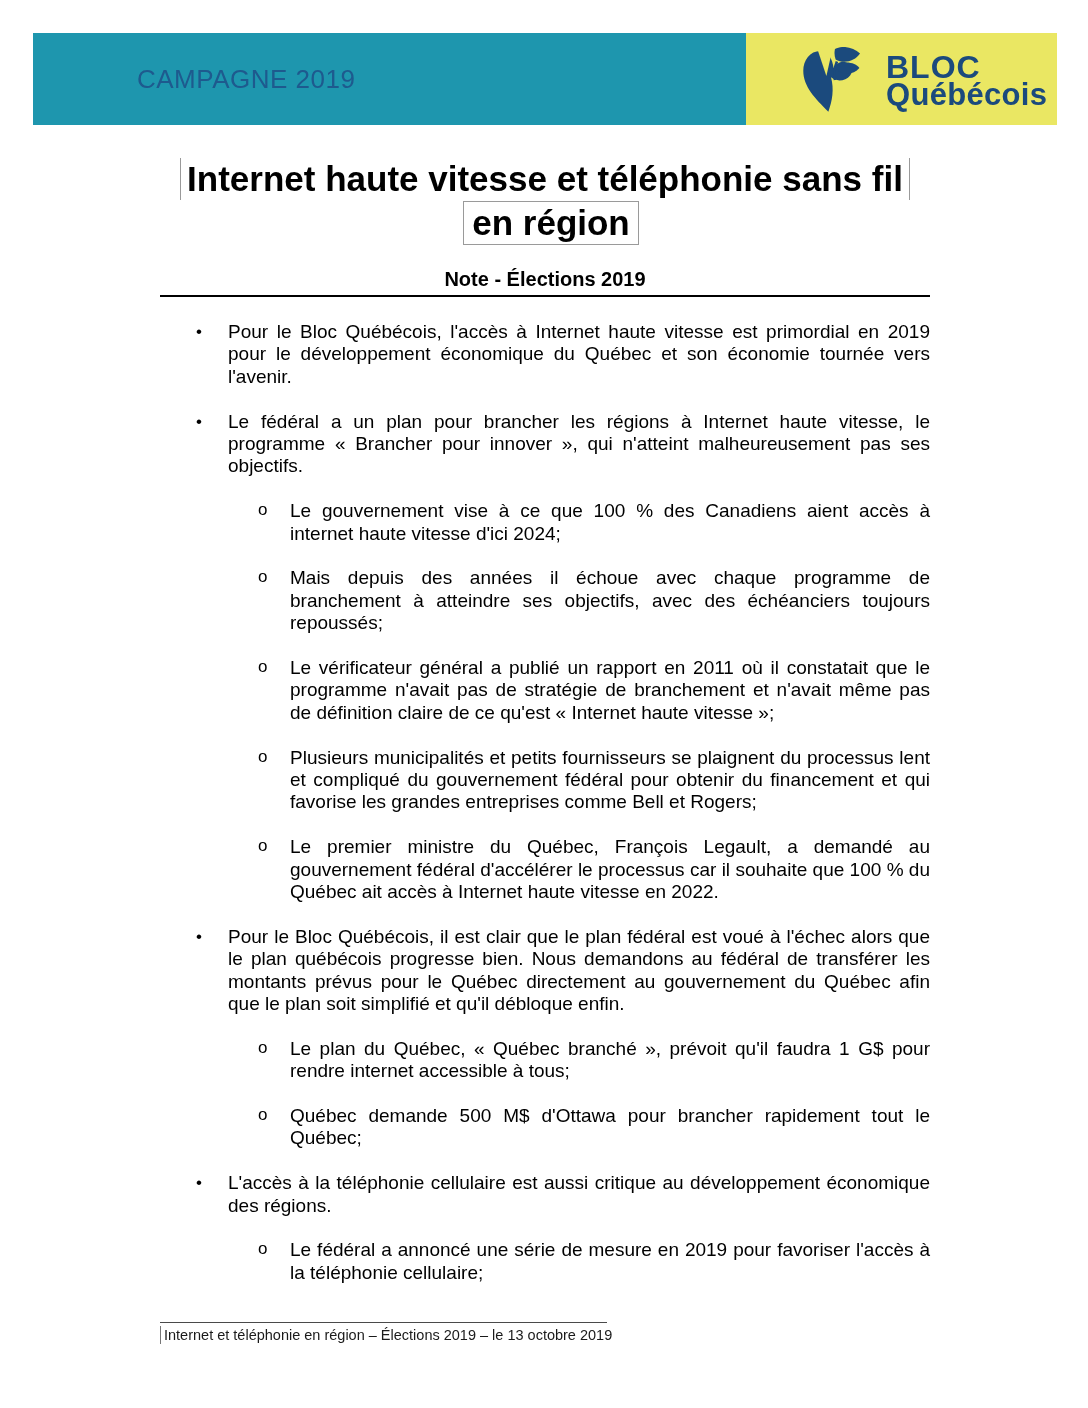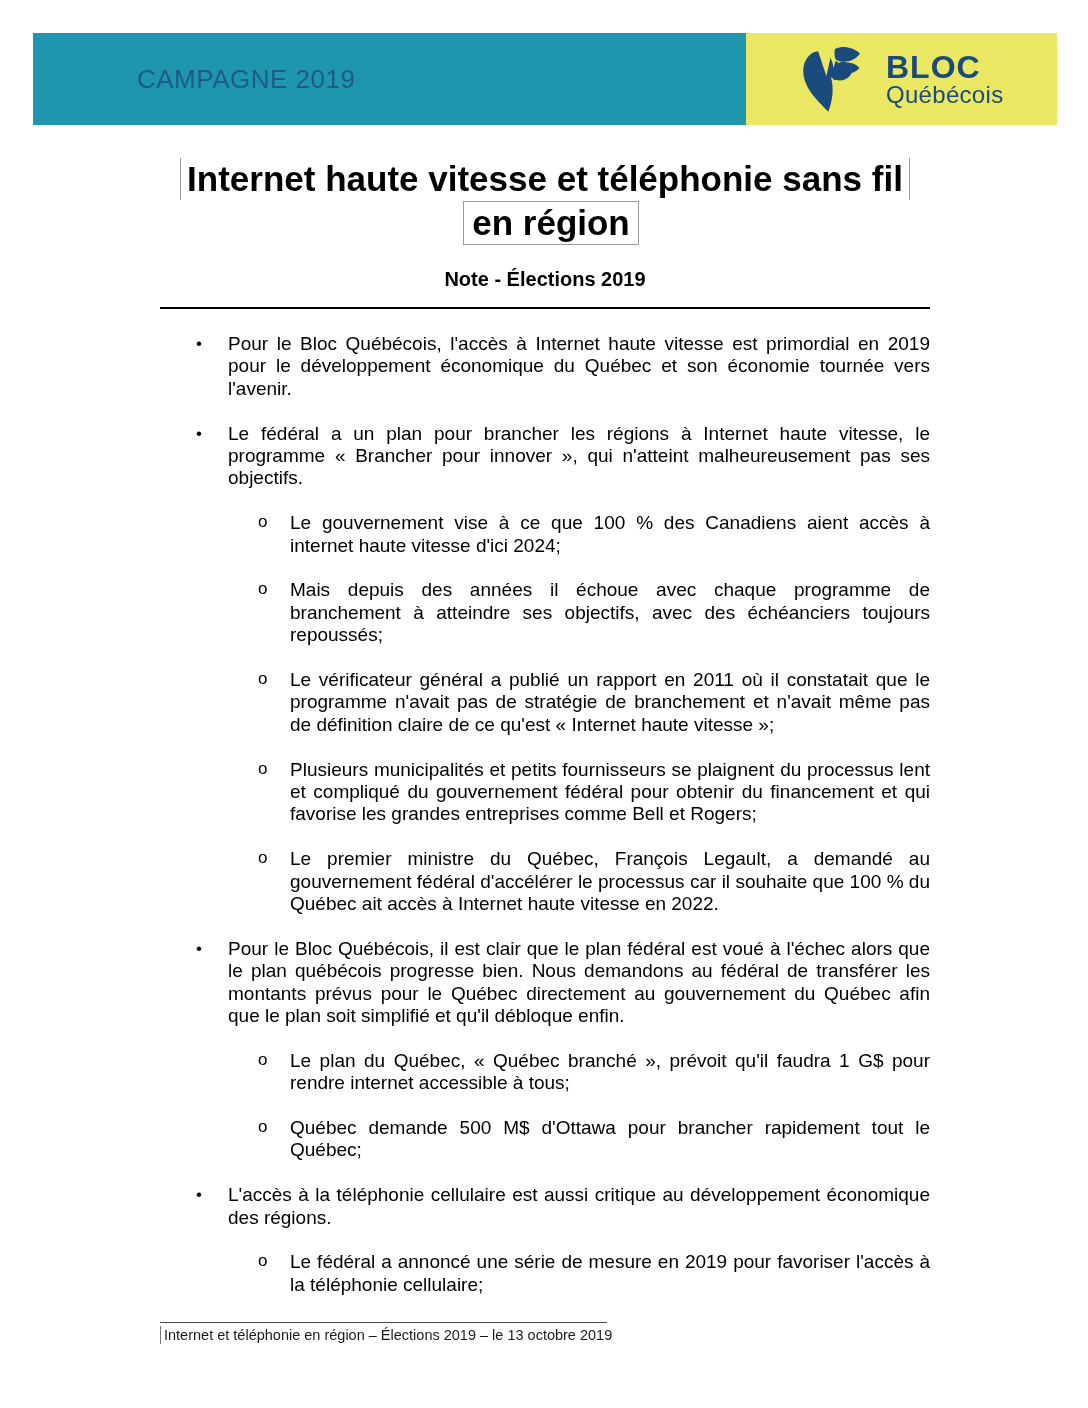--- a/index.html
+++ b/index.html
@@ -34,21 +34,21 @@
   }
   .banner-right {
     flex:1; height:100%;
     background:var(--yellow,#eae763);
     display:flex; align-items:center;
     padding-left:52px;
   }
   .logo-mark { width:66px; height:66px; margin-top:2px; flex:0 0 auto; }
   .logo-text { margin-left:22px; color:var(--navy,#1b4a7d); }
   .logo-line1 { font-weight:bold; font-size:32px; line-height:30px; letter-spacing:1px; }
-  .logo-line2 { font-weight:normal; font-size:24px; line-height:25px; letter-spacing:0.3px; }
+  .logo-line2 { font-weight:bold; font-size:31px; line-height:25px; letter-spacing:0.3px; }
 
   
   .content {
     position:absolute; left:160px; top:150px; width:770px;
   }
   .title { text-align:center; font-weight:bold; font-size:35px; line-height:40px; margin-top:8px; }
   .title-line1 {
     display:inline-block;
     border-left:1px solid #9a9a9a; border-right:1px solid #9a9a9a;
     padding:1px 6px;
@@ -57,21 +57,21 @@
   .title-line2 {
     display:inline-block;
     border:1px solid #9a9a9a;
     padding:1px 8px;
     font-weight:bold; font-size:35px; line-height:40px;margin-left:12px;
   }
   .subtitle-wrap {
     margin-top:23px;
     text-align:center;
     border-bottom:2px solid #000;
-    padding-bottom:16px;
+    padding-bottom:4px;
   }
   .subtitle { font-weight:bold; font-size:20px; }
 
   
   .bullets { margin-top:24px; }
   .bullet {
     position:relative;
     font-size:19px; line-height:22.4px;
     text-align:justify;
     margin-bottom:22.4px;

